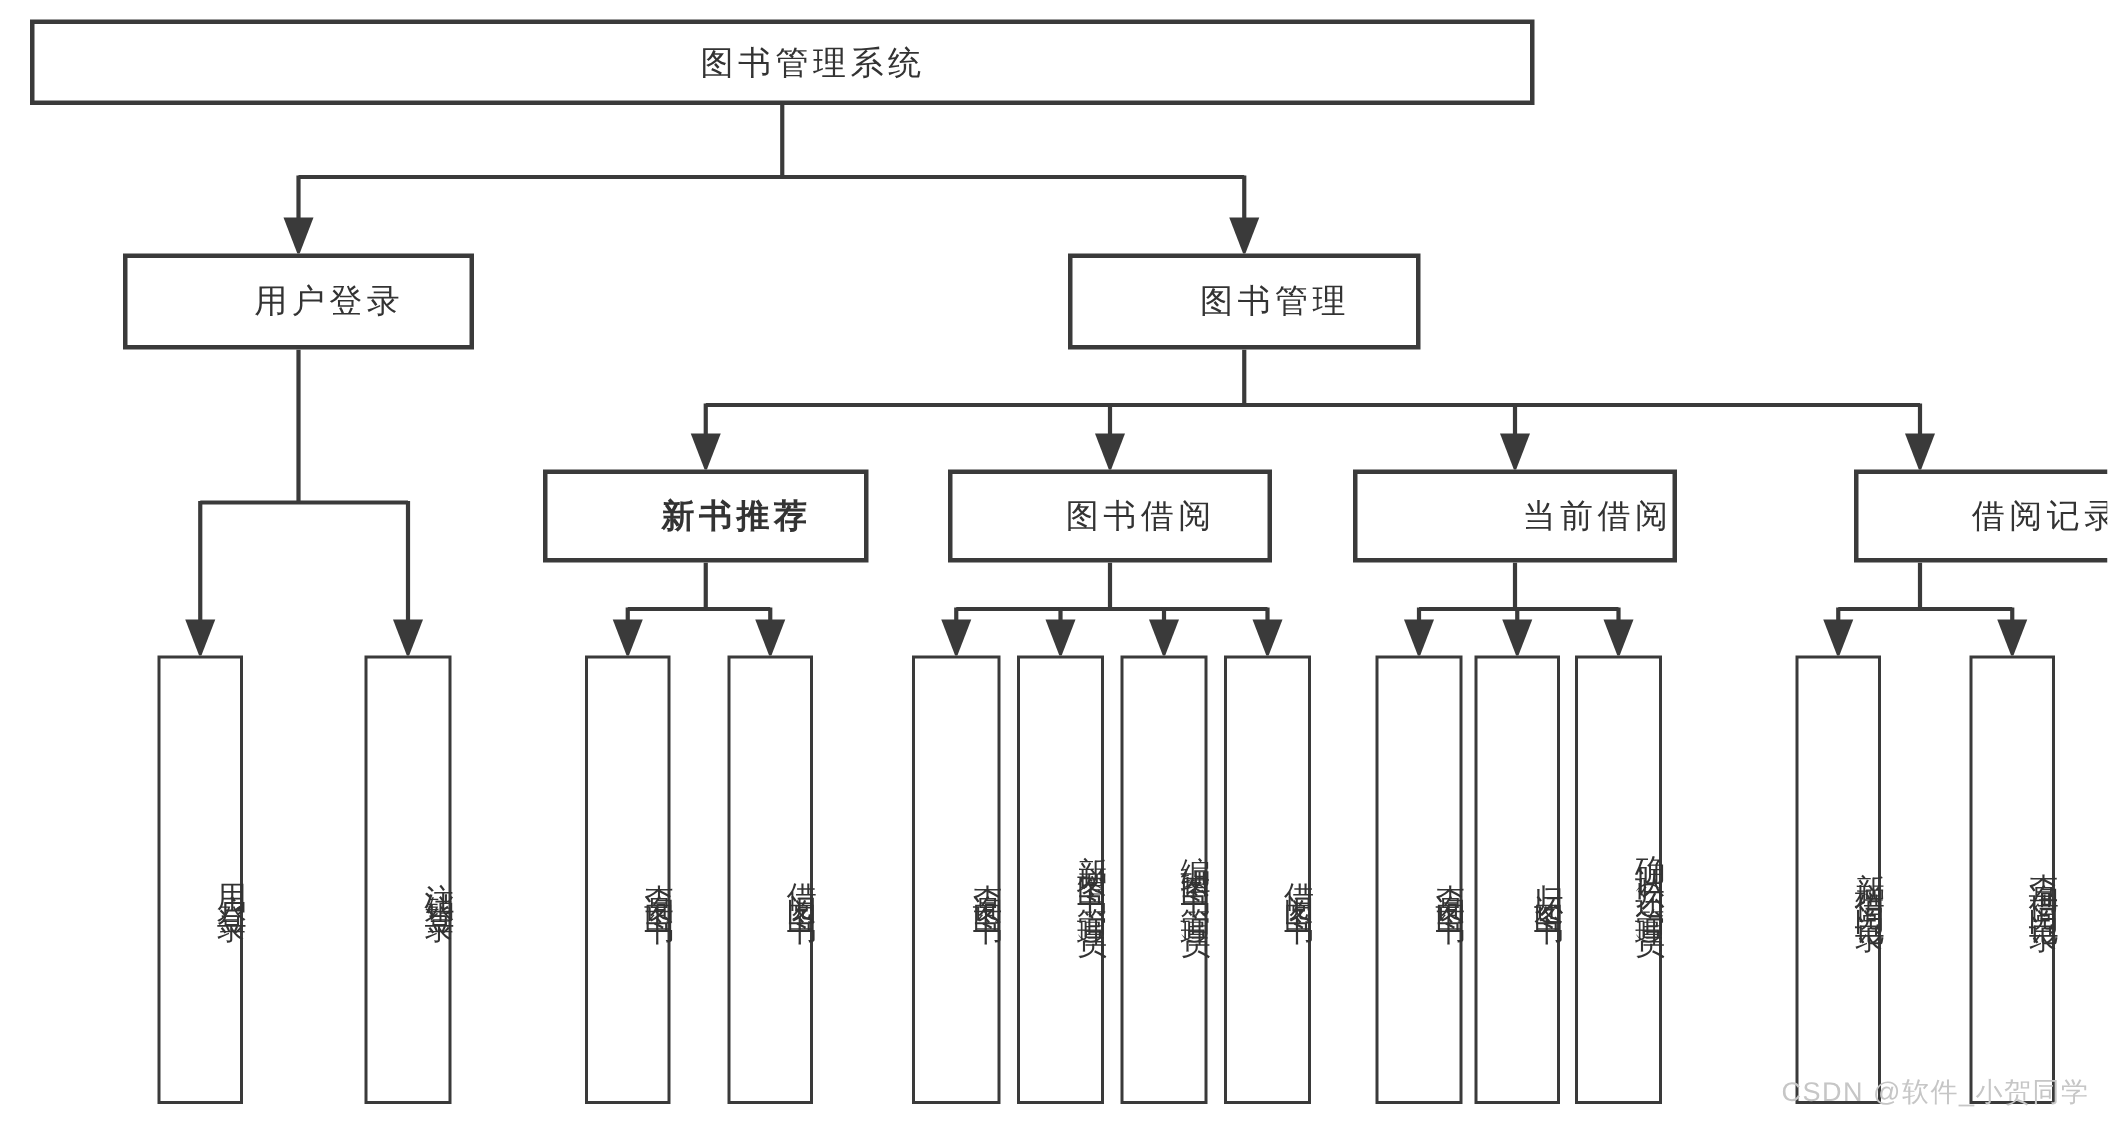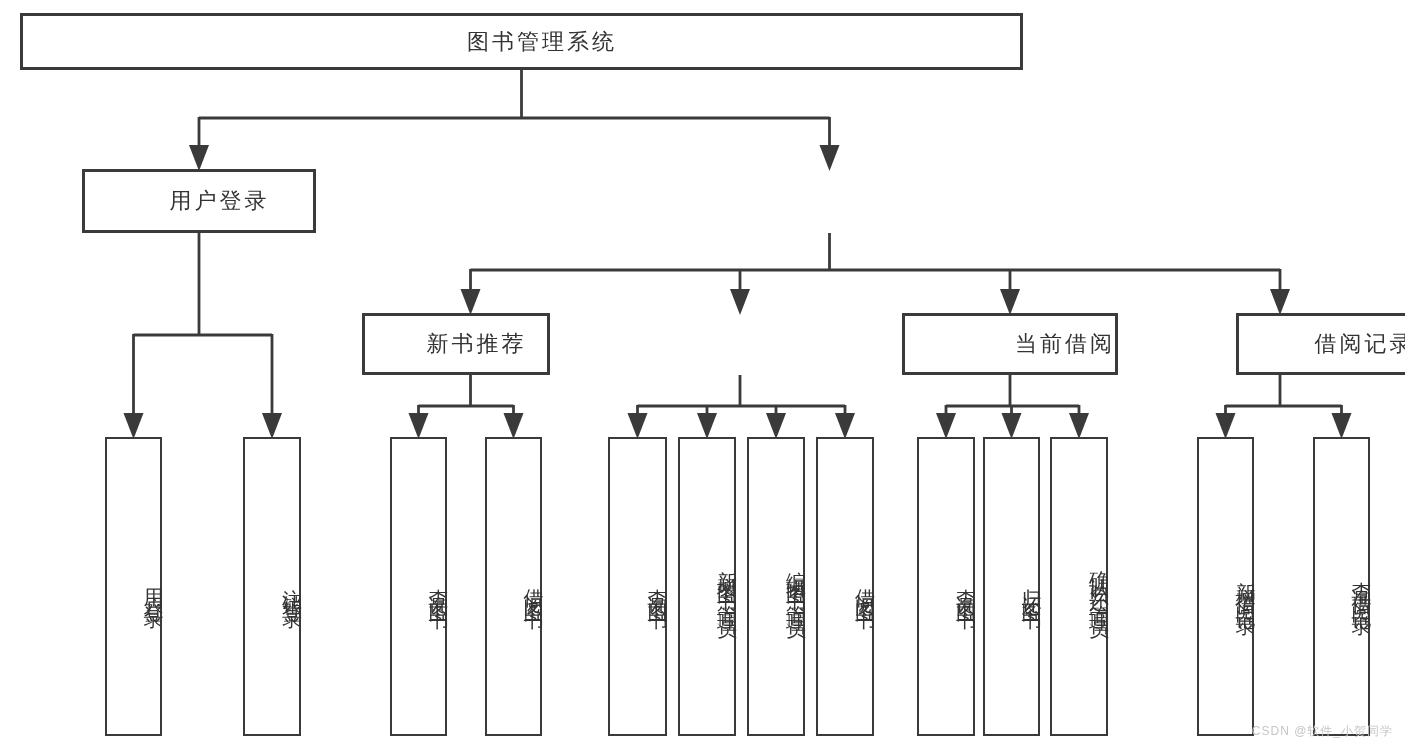--- a/index.html
+++ b/index.html
@@ -46,21 +46,21 @@
     text-orientation: mixed;
     font-size: 20px;
     letter-spacing: 7px;
     white-space: normal;
     line-height: 1;
   }
   .watermark {
     position: absolute;
     right: 12px;
     bottom: 7px;
-    font-size: 12px;
+    font-size: 18px;
     color: #c6c6c6;
     letter-spacing: 1px;
     z-index: 3;
     white-space: nowrap;
   }
 </style>
 </head>
 <body>
 
 <div class="canvas">
@@ -119,22 +119,28 @@
       <polygon points="1331.5,413 1351.5,413 1341.5,439" fill="#3a3a3a"></polygon>
     </svg>
 
   <div class="watermark">CSDN @软件_小贺同学</div>
 <div class="node" style="left: 20px; top: 13px; width: 1003px; height: 57px;">
       <span class="node-label">图书管理系统</span>
     </div>
     <div class="node" style="left: 82px; top: 169px; width: 234px; height: 64px;">
       <span class="node-label">用户登录</span>
     </div>
-    <div class="node" style="left: 362px; top: 313px; width: 188px; height: 62px;">
+    <div class="node" style="left: 712px; top: 169px; width: 235px; height: 64px;">
+      <span class="node-label">图书管理</span>
+    </div>
+    <div class="node" style="left: 362px; top: 313px; width: 217px; height: 62px; font-weight: bold;">
       <span class="node-label">新书推荐</span>
+    </div>
+    <div class="node" style="left: 632px; top: 313px; width: 216px; height: 62px;">
+      <span class="node-label">图书借阅</span>
     </div>
     <div class="node" style="left: 902px; top: 313px; width: 216px; height: 62px; justify-content: flex-end;">
       <span class="node-label">当前借阅</span>
     </div>
     <div class="node" style="left: 1236px; top: 313px; width: 216px; height: 62px;">
       <span class="node-label">借阅记录</span>
     </div>
     <div class="node vertical" style="left: 105px; top: 437px; width: 57px; height: 299px;">
       <span class="node-label">用户登录</span>
     </div>

